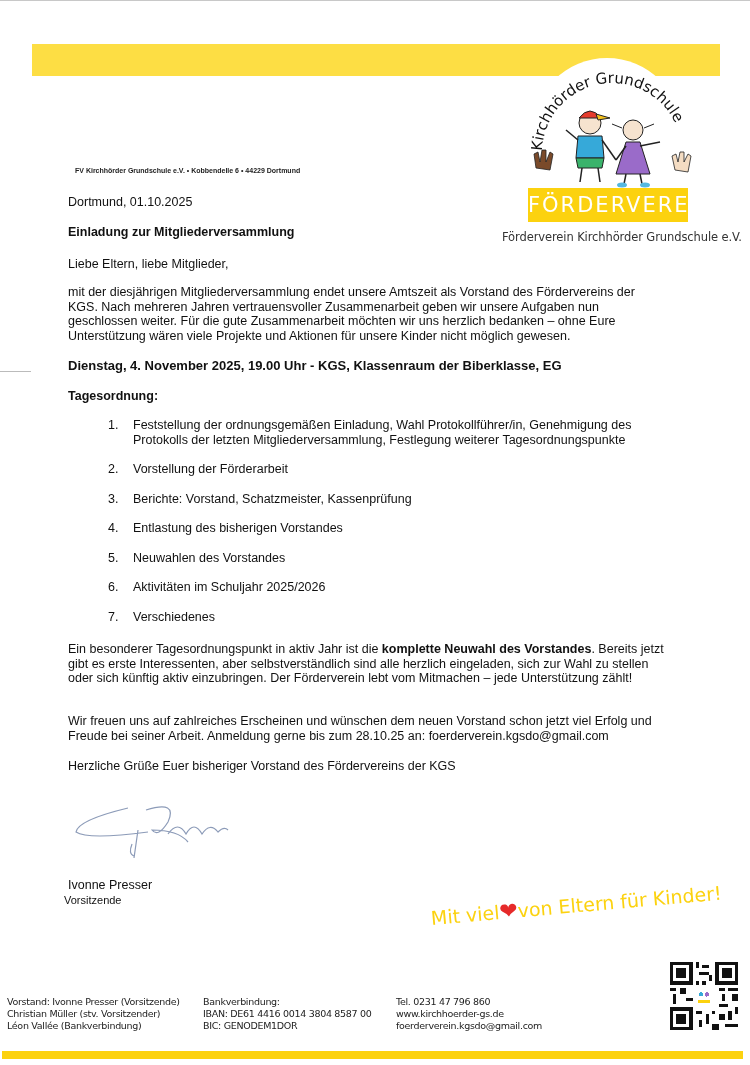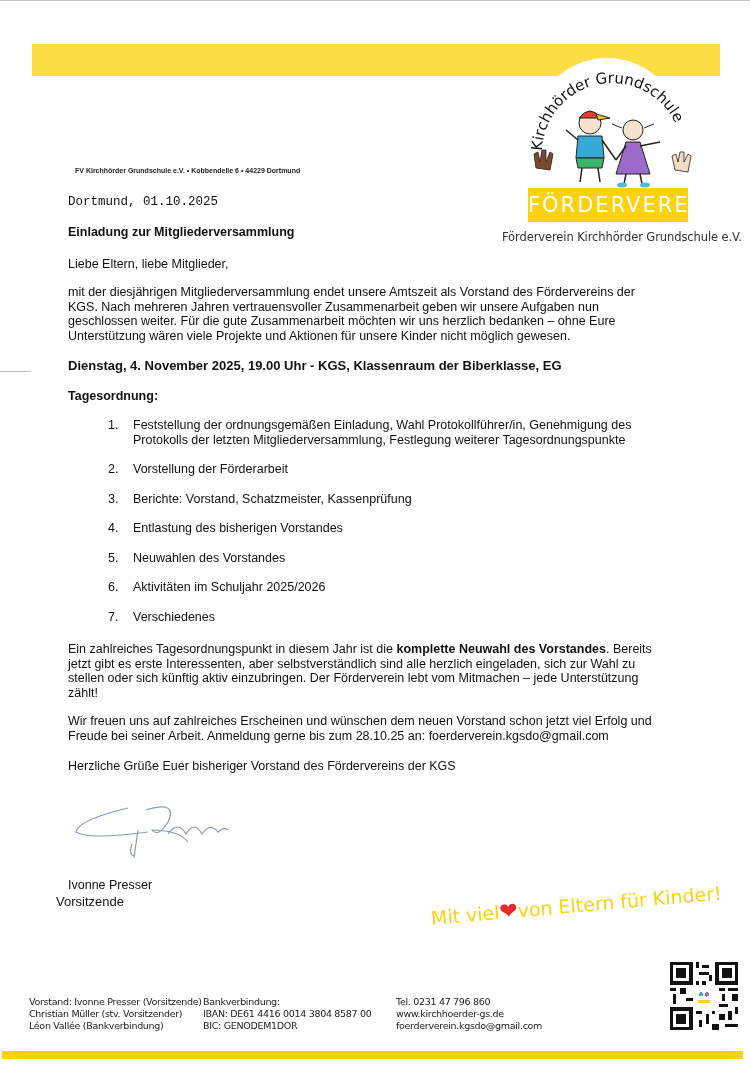--- a/index.html
+++ b/index.html
@@ -10,44 +10,44 @@
   .topline { position: absolute; left: 0; top: 0; width: 750px; height: 1px; background: #c8c8c8; }
   .top-band { position: absolute; left: 32px; top: 44px; width: 688px; height: 32px; background: #fdde44; }
   .logo { position: absolute; left: 500px; top: 58px; width: 240px; height: 190px; }
   .logo-arch { position: absolute; left: 32px; top: 0px; width: 150px; height: 80px; background: #fff; border-radius: 75px 75px 0 0; }
   .logo svg { position: absolute; left: 0; top: 0; }
   .logo-box { position: absolute; left: 28px; top: 130px; width: 160px; height: 34px; background: #fcd20f;
     color: #fff; font-size: 21px; letter-spacing: 2px; text-align: center; line-height: 34px; font-family: "DejaVu Sans", sans-serif; }
   .logo-caption { position: absolute; left: 2px; top: 172px; width: 240px; font-size: 11.5px; color: #333; font-family: "DejaVu Sans", sans-serif; letter-spacing: -0.1px; }
 
   .sender { position: absolute; left: 75px; top: 167px; font-size: 7px; font-weight: bold; color: #222; }
-  .date { position: absolute; left: 68px; top: 195px; font-size: 12.5px; font-family: Liberation Mono, monospace; }
+  .date { position: absolute; left: 68px; top: 195px; font-size: 12.5px; }
   .subject { position: absolute; left: 68px; top: 225px; font-size: 12.5px; font-weight: bold; }
   .greeting { position: absolute; left: 68px; top: 257px; font-size: 12.5px; }
   .para { position: absolute; left: 68px; width: 600px; font-size: 12.5px; line-height: 14.5px; }
   .p1 { top: 285px; }
   .event { position: absolute; left: 68px; top: 358px; font-size: 13px; font-weight: bold; }
   .agenda-title { position: absolute; left: 68px; top: 389px; font-size: 12.5px; font-weight: bold; }
   .margin-mark { position: absolute; left: 0; top: 371px; width: 31px; height: 1px; background: #bbb; }
   .agenda { position: absolute; left: 108px; top: 418px; width: 560px; font-size: 12.5px; }
   .agenda-item { display: flex; line-height: 14.5px; margin-bottom: 15px; }
   .agenda-num { width: 25px; flex-shrink: 0; }
   .p2 { top: 642px; }
   .p3 { top: 714px; }
   .closing { position: absolute; left: 68px; top: 759px; font-size: 12.5px; }
   .signature { position: absolute; left: 68px; top: 790px; }
   .signer-name { position: absolute; left: 68px; top: 878px; font-size: 12.5px; }
-  .signer-role { position: absolute; left: 56px; top: 894px; font-size: 13px; }
+  .signer-role { position: absolute; left: 64px; top: 894px; font-size: 11px; }
 
   .slogan { position: absolute; left: 432px; top: 905px; font-size: 19px; color: #fcd20f;
     font-family: "DejaVu Sans", sans-serif; transform: rotate(-5deg); transform-origin: left bottom; white-space: nowrap; }
   .heart { color: #e62a2a; font-size: 22px; }
 
   .footer-col { position: absolute; top: 996px; font-size: 9.5px; line-height: 12px; color: #222; font-family: "DejaVu Sans", sans-serif; letter-spacing: -0.3px; }
-  .fc1 { left: 7px; margin-left: 22px; }
+  .fc1 { left: 7px; }
   .fc2 { left: 203px; }
   .fc3 { left: 396px; }
   .bold { font-weight: normal; }
   .qr { position: absolute; left: 670px; top: 962px; width: 68px; height: 68px; }
   .bottom-band { position: absolute; left: 2px; top: 1051px; width: 741px; height: 8px; background: #fcd20f; }
 </style>
 </head>
 <body>
 
 <div class="topline"></div>
@@ -127,21 +127,21 @@
   <div class="agenda-item">
     <span class="agenda-num">6.</span>
     <span>Aktivitäten im Schuljahr 2025/2026</span>
   </div>
   <div class="agenda-item">
     <span class="agenda-num">7.</span>
     <span>Verschiedenes</span>
   </div>
 </div>
 
-<div class="para p2"><span>Ein zahlreiches Tagesordnungspunkt in diesem Jahr ist die </span><b>komplette Neuwahl des Vorstandes</b><span>. Bereits jetzt gibt es erste Interessenten, aber selbstverständlich sind alle herzlich eingeladen, sich zur Wahl zu stellen oder sich künftig aktiv einzubringen. Der Förderverein lebt vom Mitmachen – jede Unterstützung zählt!</span></div>
+<div class="para p2"><span>Ein besonderer Tagesordnungspunkt in aktiv Jahr ist die </span><b>komplette Neuwahl des Vorstandes</b><span>. Bereits jetzt gibt es erste Interessenten, aber selbstverständlich sind alle herzlich eingeladen, sich zur Wahl zu stellen oder sich künftig aktiv einzubringen. Der Förderverein lebt vom Mitmachen – jede Unterstützung zählt!</span></div>
 <div class="para p3">Wir freuen uns auf zahlreiches Erscheinen und wünschen dem neuen Vorstand schon jetzt viel Erfolg und Freude bei seiner Arbeit. Anmeldung gerne bis zum 28.10.25 an: foerderverein.kgsdo@gmail.com</div>
 <div class="closing">Herzliche Grüße Euer bisheriger Vorstand des Fördervereins der KGS</div>
 
 <svg class="signature" width="170" height="80" viewBox="0 0 170 80">
   <path d="M60 18 Q10 30 8 42 Q20 50 80 42 M70 40 L66 68 M78 20 Q110 10 100 32 Q90 48 84 40 Q110 40 120 52 M100 44 Q110 30 118 44 Q126 30 134 44 Q142 32 150 42 Q156 36 160 40" fill="none" stroke="#8c9bb8" stroke-width="1.2"></path>
   <path d="M64 54 Q60 64 66 66" fill="none" stroke="#8c9bb8" stroke-width="1.2"></path>
 </svg>
 
 <div class="signer-name">Ivonne Presser</div>
 <div class="signer-role">Vorsitzende</div>

